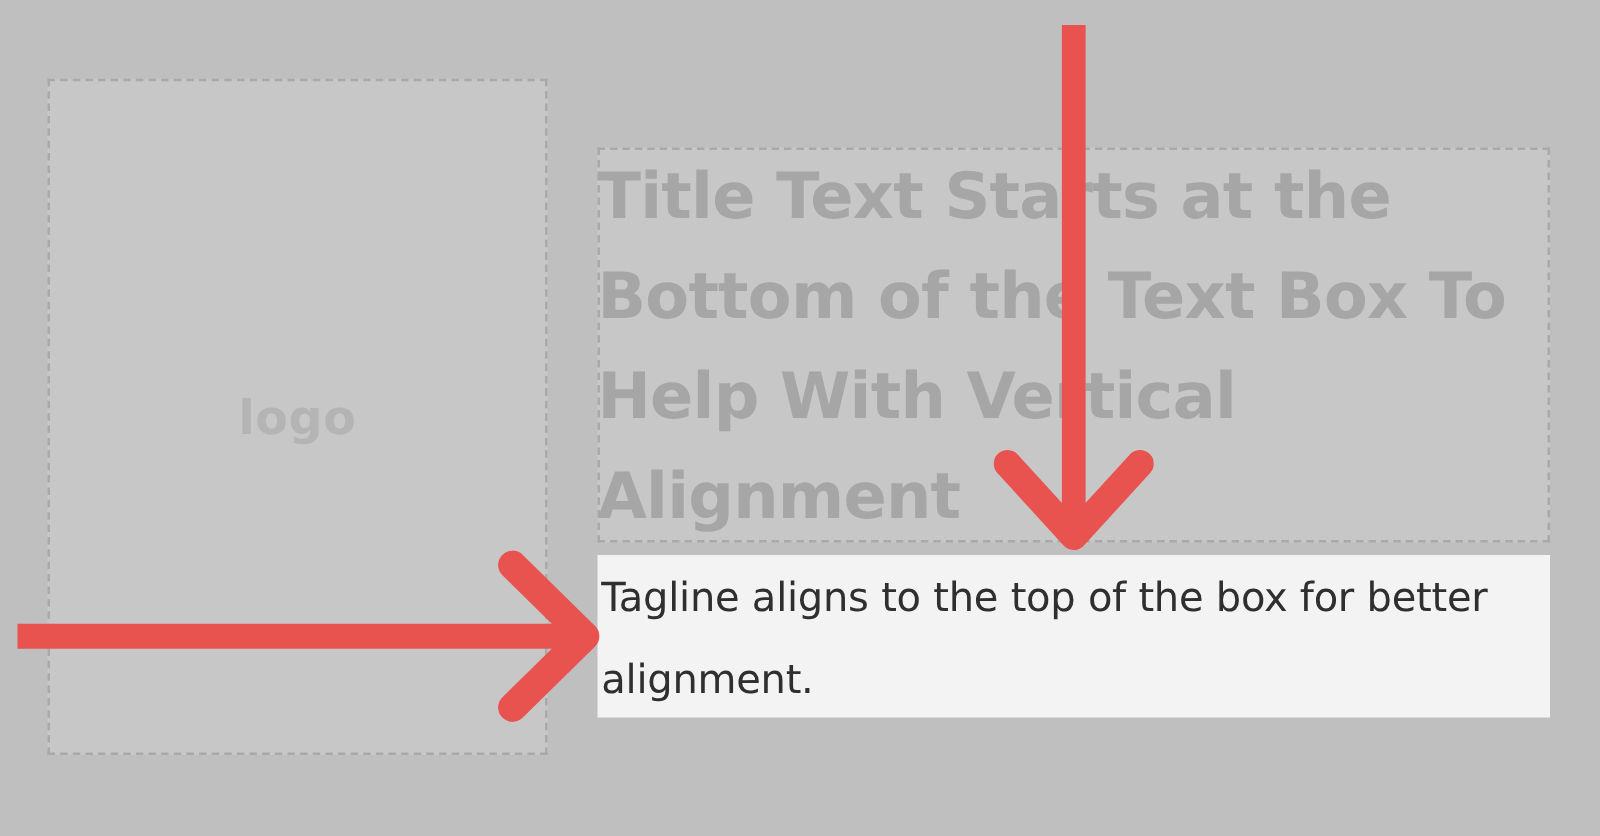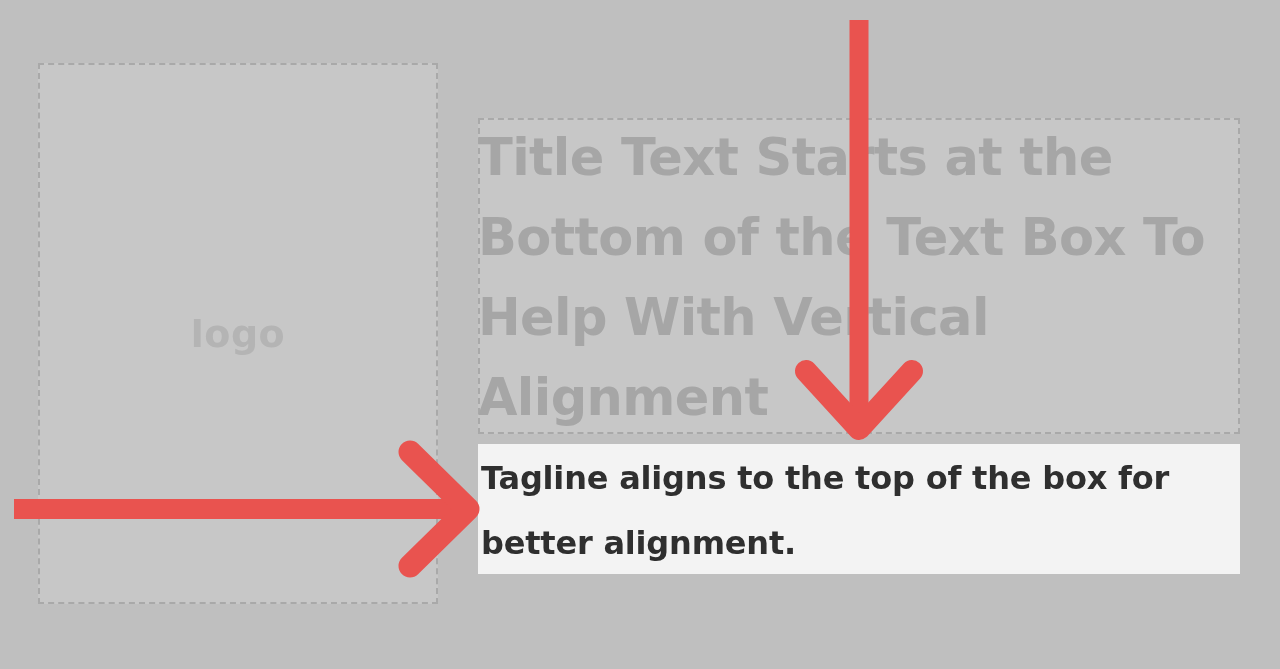--- a/index.html
+++ b/index.html
@@ -83,21 +83,21 @@
     box-sizing: border-box;
   }
   #tagline-text {
     position: absolute;
     left: 481px;
     top: 446px;
     width: 730px;
     margin: 0;
     padding: 0;
     font-family: "DejaVu Sans", sans-serif;
-    font-weight: 700;
+    font-weight: 400;
     font-size: 32px;
     line-height: 65px;
     letter-spacing: -0.2px;
     color: #2f2f2f;
     user-select: none;
   }
 
   
   #arrow-layer {
     position: absolute;

